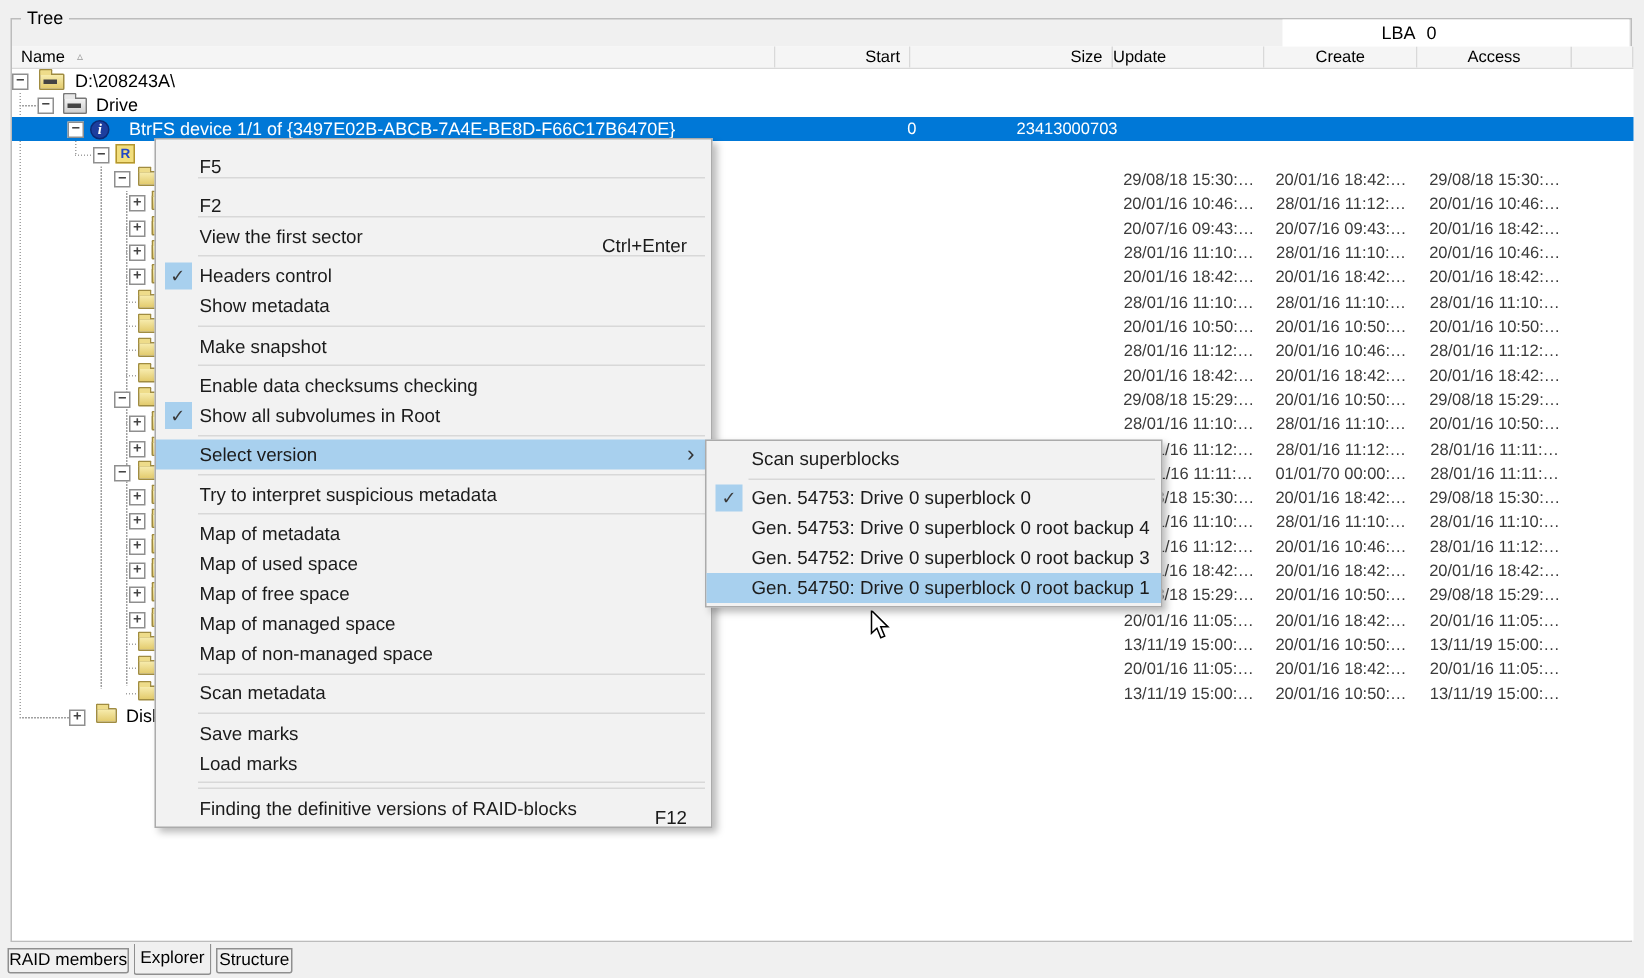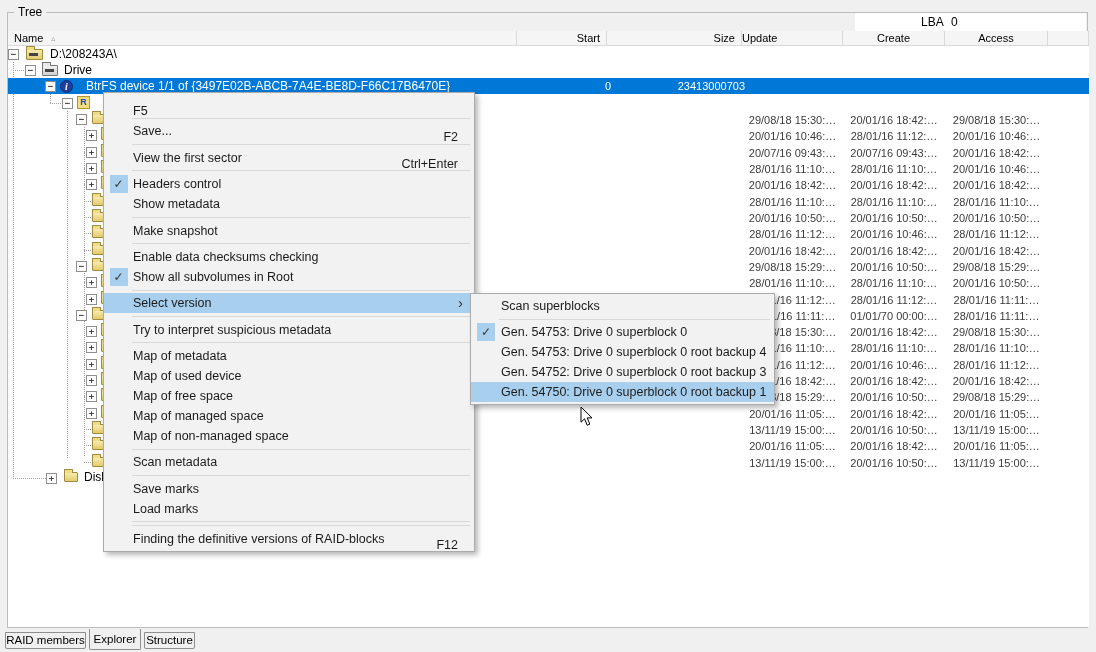--- a/index.html
+++ b/index.html
@@ -264,21 +264,20 @@
   <span class="tree-label" style="left:84px;top:470px;">Disk</span>
 
   <div class="menu" id="context-menu">
       <div class="menu-item">
         <span class="m-gutter"></span>
         <span class="m-shortcut">F5</span>
       </div>
       <div class="menu-sep"></div>
       <div class="menu-item">
         <span class="m-gutter"></span>
-        <span class="m-label">Save...</span>
         <span class="m-shortcut">F2</span>
       </div>
       <div class="menu-sep"></div>
       <div class="menu-item">
         <span class="m-gutter"></span>
         <span class="m-label">View the first sector</span>
         <span class="m-shortcut">Ctrl+Enter</span>
       </div>
       <div class="menu-sep"></div>
       <div class="menu-item">
@@ -318,21 +317,21 @@
         <span class="m-gutter"></span>
         <span class="m-label">Try to interpret suspicious metadata</span>
       </div>
       <div class="menu-sep"></div>
       <div class="menu-item">
         <span class="m-gutter"></span>
         <span class="m-label">Map of metadata</span>
       </div>
       <div class="menu-item">
         <span class="m-gutter"></span>
-        <span class="m-label">Map of used device</span>
+        <span class="m-label">Map of used space</span>
       </div>
       <div class="menu-item">
         <span class="m-gutter"></span>
         <span class="m-label">Map of free space</span>
       </div>
       <div class="menu-item">
         <span class="m-gutter"></span>
         <span class="m-label">Map of managed space</span>
       </div>
       <div class="menu-item">

